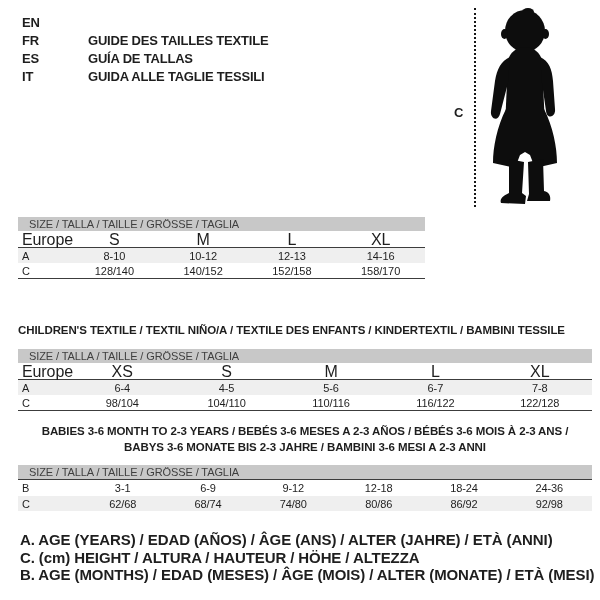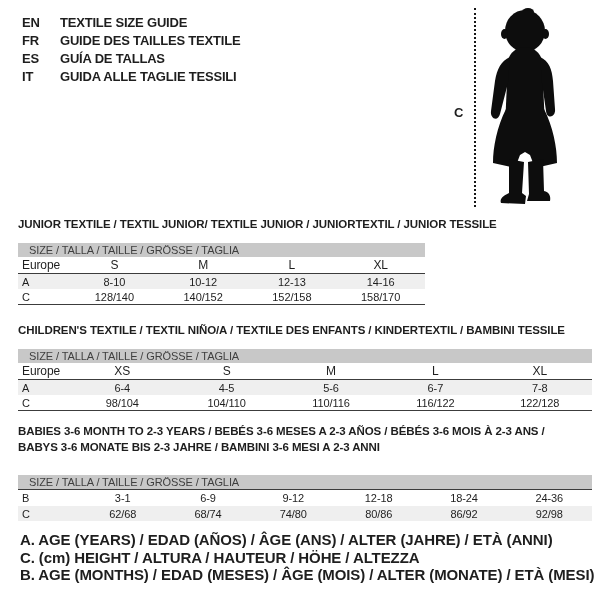--- a/index.html
+++ b/index.html
@@ -3,57 +3,56 @@
 <meta charset="utf-8">
 <style>
   html,body{margin:0;padding:0;}
   body{
     width:600px;height:600px;background:#ffffff;
     font-family:"Liberation Sans","DejaVu Sans",sans-serif;
     color:#1e1e1e;position:relative;overflow:hidden;
   }
   
   .lang-list{position:absolute;left:22px;top:14px;font-weight:bold;font-size:13px;letter-spacing:-0.2px;}
-  .lang-row{display:flex;height:18px;line-height:18px;}
+  .lang-row{display:flex;height:18px;line-height:18px;gap:28px;}
   .lang-code{width:38px;}
   
   .measure-line{position:absolute;left:474px;top:8px;height:199px;width:0;border-left:2px dotted #161616;}
   .measure-label{position:absolute;left:454px;top:105px;font-size:13px;font-weight:bold;}
   .baby-svg{position:absolute;left:481px;top:7px;}
   
   .sec{position:absolute;left:18px;}
   .sec1{top:217px;width:407px;}
   .sec2{top:323px;width:574px;}
   .sec3{top:423px;width:574px;}
   .sec-title{font-size:11.5px;font-weight:bold;letter-spacing:-0.1px;line-height:14px;margin-bottom:12px;white-space:nowrap;}
-  .sec3 .sec-title{margin-bottom:20px;line-height:16px;}
+  .sec3 .sec-title{margin-bottom:10px;line-height:16px;text-align:center;}
   .bar{height:14px;line-height:14px;background:#c8c8c8;color:#3f3f3f;font-size:11px;padding-left:11px;letter-spacing:-0.1px;}
   .grid-row{display:grid;align-items:center;font-size:11px;letter-spacing:-0.1px;}
   .t1{grid-template-columns:52px repeat(4,1fr);}
   .t2{grid-template-columns:52px repeat(5,1fr);}
   .t3{grid-template-columns:62px repeat(6,1fr);}
-  .cols{height:16px;font-size:12px;border-bottom:1.5px solid #3c3c3c;}
+  .cols{height:16px;font-size:16px;border-bottom:1.5px solid #3c3c3c;}
   .ra{height:15px;background:#efefef;}
   .rb{height:16px;}
   .rc{height:15px;}
   .sec1 .rc,.sec2 .rc{border-bottom:1.5px solid #3c3c3c;}
   .sec3 .rb{border-top:1.5px solid #3c3c3c;}
   .sec3 .rc{background:#efefef;}
   .cell{text-align:center;}
   .rl{text-align:left;padding-left:4px;}
   
   .footnotes{position:absolute;left:20px;top:531px;font-size:15px;font-weight:bold;line-height:17.5px;letter-spacing:-0.1px;}
 </style>
 </head>
 <body>
 
 <div class="lang-list">
   <div class="lang-row">
     <span class="lang-code">EN</span>
-    <span class="lang-label">TEXTILE SIZE GUIDE</span>
   </div>
   <div class="lang-row">
     <span class="lang-code">FR</span>
     <span class="lang-label">GUIDE DES TAILLES TEXTILE</span>
   </div>
   <div class="lang-row">
     <span class="lang-code">ES</span>
     <span class="lang-label">GUÍA DE TALLAS</span>
   </div>
   <div class="lang-row">
@@ -73,21 +72,20 @@
     <path d="M44,40 C53,40 59,46 61,53 L64,120 C64,128 24,128 24,120 L27,53 C29,46 35,40 44,40 Z"></path>
     <path d="M29,50 C20,54 16,62 14,74 L10,104 C9,112 17,115 19,107 L27,76 Z"></path>
     <path d="M59,50 C68,54 71,62 72,74 L74,102 C75,110 66,113 65,104 L61,76 Z"></path>
     <path d="M25,102 C16,120 12,140 12,156 L34,161 L39,148 L44,145 L49,148 L54,161 L76,156 C76,140 72,120 63,102 Z"></path>
     <path d="M28,152 L43,155 L41,186 L45,189 L44,197 L20,196 C18,191 24,188 28,186 Z"></path>
     <path d="M47,155 L62,152 L63,184 C68,185 70,189 69,194 L46,194 L48,187 Z"></path>
   </g>
 </svg>
 
 <section class="sec sec1">
-  <div class="sec-title">JUNIOR TEXTILE / TEXTIL JUNIOR/ TEXTILE JUNIOR / JUNIORTEXTIL / JUNIOR TESSILE</div>
   <div class="bar">SIZE / TALLA / TAILLE / GRÖSSE / TAGLIA</div>
   <div class="grid-row cols t1">
     <span class="cell rl">Europe</span>
     <span class="cell">S</span>
     <span class="cell">M</span>
     <span class="cell">L</span>
     <span class="cell">XL</span>
   </div>
   <div class="grid-row ra t1">
     <span class="cell rl">A</span>

